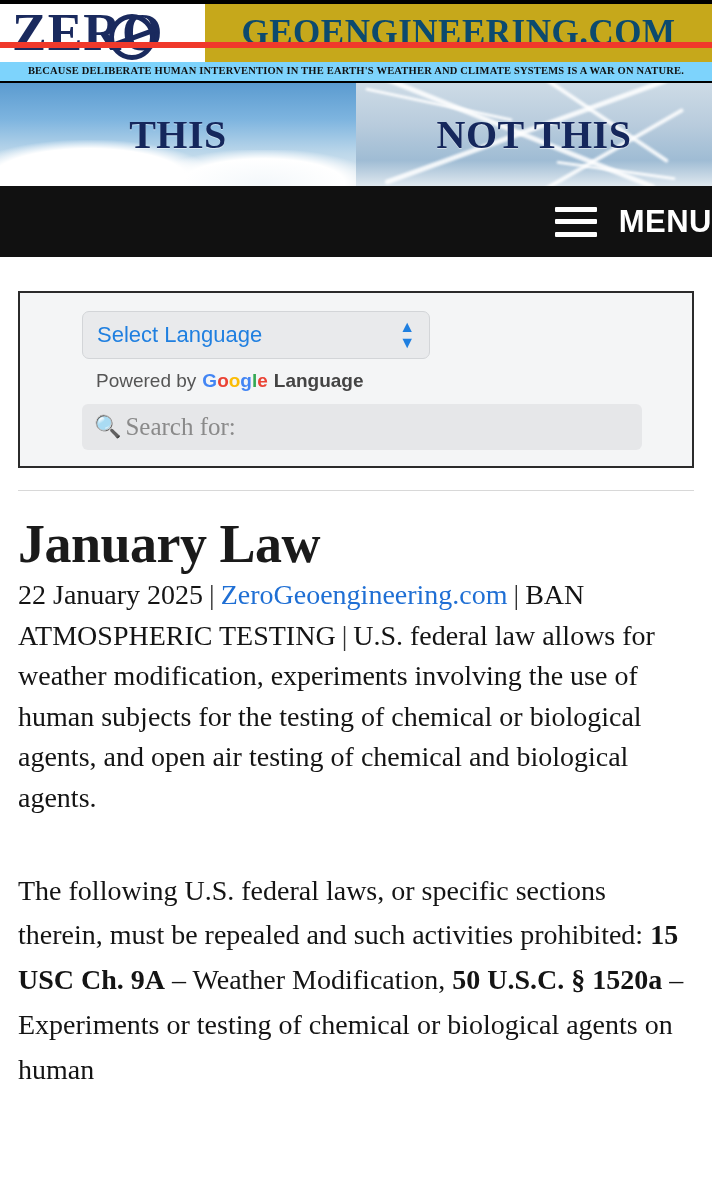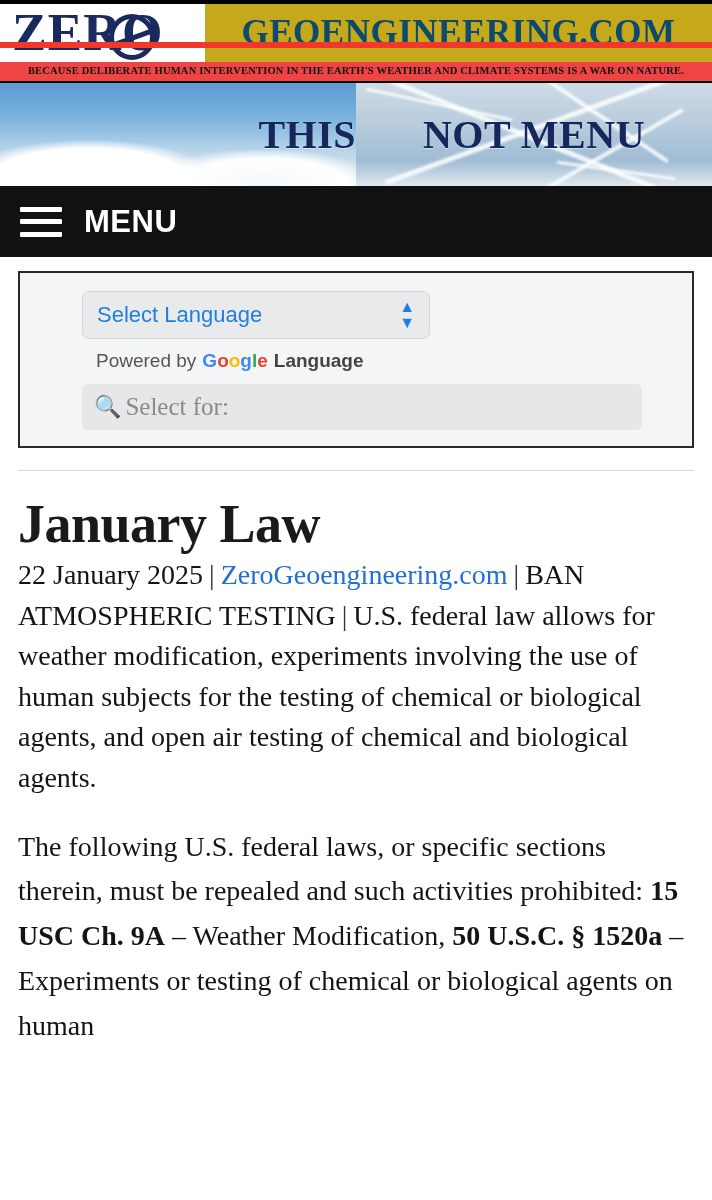--- a/index.html
+++ b/index.html
@@ -65,21 +65,21 @@
     align-items: center;
     justify-content: center;
     color: #0c4a6e;
     font-family: "Liberation Serif", serif;
     font-weight: bold;
     font-size: 35px;
     letter-spacing: 0.5px;
   }
   .tagline {
     width: 100%;
-    background: #ef4444;
+    background: #7dd3fc;
     text-align: center;
     font-family: "Liberation Serif", serif;
     font-weight: bold;
     font-size: 10.5px;
     letter-spacing: 0.2px;
     color: #111;
     padding: 3px 4px 5px;
     border-bottom: 2px solid #000;
   }
 
@@ -88,21 +88,20 @@
   .sky {
     flex: 1 1 50%;
     position: relative;
     overflow: hidden;
     display: flex;
     align-items: center;
     justify-content: center;
   }
   .sky.left {
     background: linear-gradient(to bottom, #5b9bd0 0%, #7db4df 35%, #bcd7ea 68%, #e8eef2 100%);
-    justify-content: flex-end;
   }
   .sky.left::before {
     content:"";
     position:absolute; left:-10%; bottom:-18px; width:70%; height:64px;
     background: radial-gradient(ellipse at 50% 60%, #ffffff 0%, #ffffff 55%, rgba(255,255,255,0) 72%);
   }
   .sky.left::after {
     content:"";
     position:absolute; right:-5%; bottom:-24px; width:62%; height:60px;
     background: radial-gradient(ellipse at 50% 55%, #f4f8fb 0%, #ffffff 52%, rgba(255,255,255,0) 74%);
@@ -136,36 +135,37 @@
 
   
   .menubar {
     width: 100%;
     height: 71px;
     background: #111111;
     display: flex;
     align-items: center;
     padding-left: 20px;
     gap: 22px;
+    justify-content: flex-end;
   }
   .hamburger { width: 42px; height: 30px; display:flex; flex-direction:column; justify-content:space-between; cursor:pointer; }
   .hamburger span { display:block; height:5px; background:#ffffff; border-radius:1px; }
   .menu-label {
     color:#ffffff;
     font-family:"Liberation Sans", sans-serif;
     font-weight:bold;
     font-size:31px;
     letter-spacing:0.5px;
   }
 
   
   .content { padding: 0 18px; }
 
   .widget-box {
-    margin-top: 14px;
+    margin-top: 34px;
     border: 2px solid #2b2b2b;
     background: #f4f5f6;
     padding: 18px 0 16px;
   }
   .lang-select {
     display: flex;
     align-items: center;
     justify-content: space-between;
     width: 348px;
     margin: 0 auto 0 62px;
@@ -250,21 +250,21 @@
     border: 6px solid #f0392b;
     pointer-events: none;
   }
   .body-text {
     font-family: "Liberation Serif", serif;
     font-size: 28px;
     color: #141414;
     line-height: 1.6;
     position: relative;
   }
-  .para2 { margin-top: 26px; }
+  .para2 { margin-top: 50px; }
   .para2 b { font-weight: bold; }
 </style>
 </head>
 <body>
 
 <div class="page">
 
   <div class="banner">
     <div class="banner-left">
       <div class="zero-word">ZERO</div>
@@ -278,21 +278,21 @@
     <div class="sky left">
       <div class="sky-label">THIS</div>
     </div>
     <div class="sky right">
       <div class="trail t1"></div>
       <div class="trail t2"></div>
       <div class="trail t3"></div>
       <div class="trail t4"></div>
       <div class="trail t5"></div>
       <div class="trail t6"></div>
-      <div class="sky-label">NOT MENU</div>
+      <div class="sky-label">NOT THIS</div>
     </div>
   </div>
 
   <div class="menubar">
     <div class="hamburger">
       <span></span>
         <span></span>
         <span></span>
     </div>
     <div class="menu-label">MENU</div>
@@ -305,21 +305,21 @@
         <span class="lbl">Select Language</span>
         <span class="chev">▲<br>▼</span>
       </div>
       <div class="powered">
         <span class="pb">Powered by</span>
         <span class="goog"><span class="g1">G</span><span class="g2">o</span><span class="g3">o</span><span class="g4">g</span><span class="g5">l</span><span class="g6">e</span></span>
         <span>Language</span>
       </div>
       <div class="search-box">
         <span class="search-ico">🔍</span>
-        <span class="search-ph">Select for:</span>
+        <span class="search-ph">Search for:</span>
       </div>
     </div>
 
     <hr class="hr">
 
     <h1 class="page-title">January Law</h1>
 
     <div class="meta">
       <span>22 January 2025</span><span class="sep">|</span><a href="#">ZeroGeoengineering.com</a><span class="sep">|</span><span>BAN ATMOSPHERIC TESTING</span><span class="sep">|</span><span>U.S. federal law allows for weather modification, experiments involving the use of human subjects for the testing of chemical or biological agents, and open air testing of chemical and biological agents.</span>
       <div class="highlight-box" style="top:42px;bottom:-250px;"></div>

